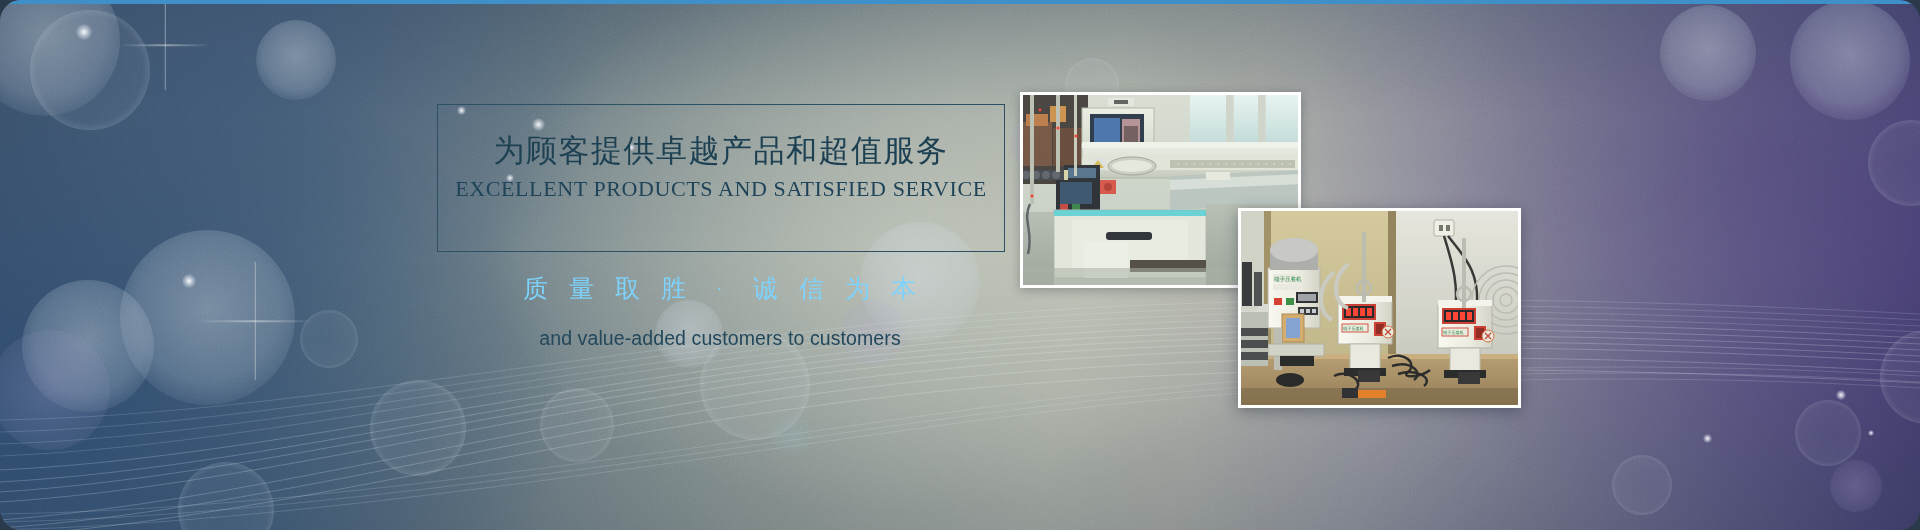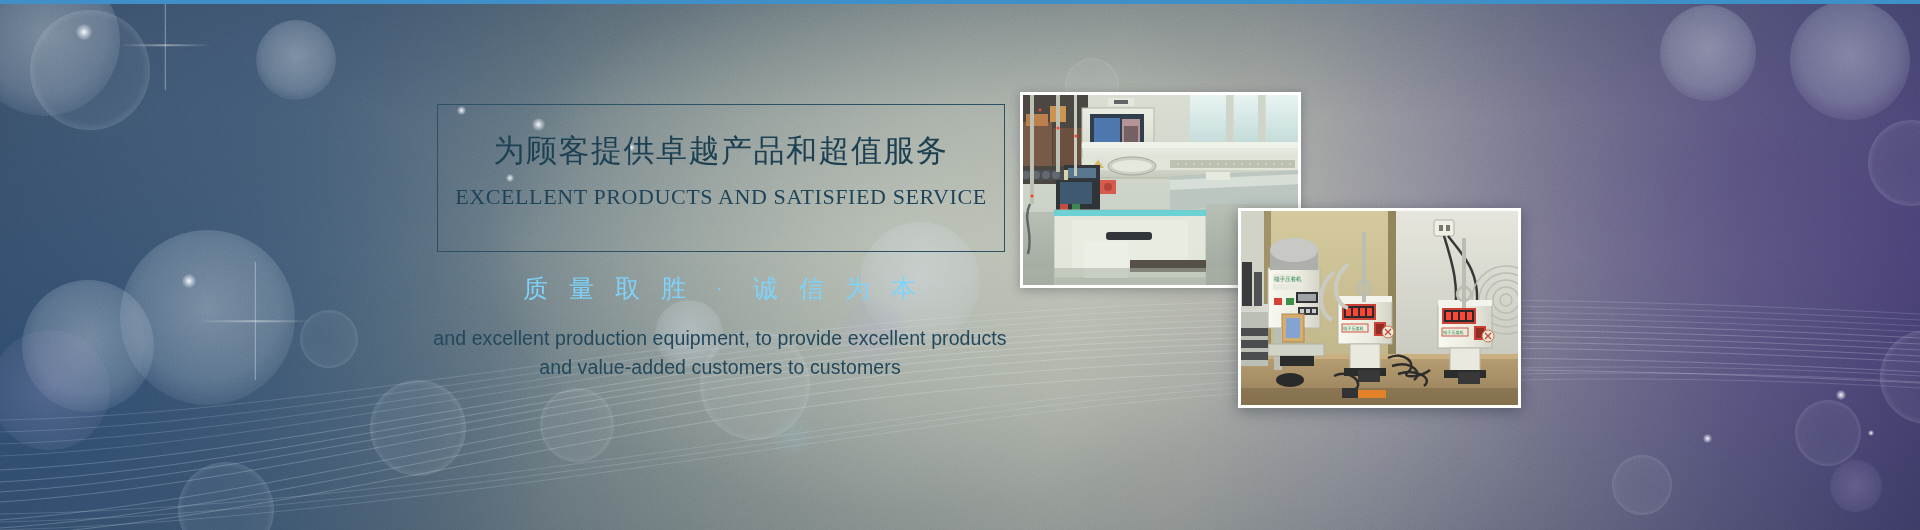--- a/index.html
+++ b/index.html
@@ -8,20 +8,21 @@
     background: #2b3a4a;
   }
   * { box-sizing: border-box; }
 
   #banner {
     position: relative;
     width: 1920px;
     height: 530px;
     overflow: hidden;
     font-family: "Liberation Sans", "DejaVu Sans", sans-serif;
+    border-radius: 21px;
   }
 
   
   .bg-base {
     position: absolute; inset: 0;
     background:
       linear-gradient(100deg,
         #3d5066 0%,
         #4a5f72 8%,
         #53697b 16%,
@@ -118,21 +119,21 @@
     width: 568px;
     text-align: center;
     font-size: 31px;
     letter-spacing: 1.5px;
     color: #1d4153;
     font-family: "Liberation Sans", "DejaVu Sans", sans-serif;
     white-space: nowrap;
   }
   .title-en {
     position: absolute;
-    left: 437px; top: 184px;
+    left: 437px; top: 176px;
     width: 568px;
     text-align: center;
     font-family: "Liberation Serif", "DejaVu Serif", serif;
     font-size: 22px;
     letter-spacing: 0.6px;
     color: #1f4459;
     white-space: nowrap;
   }
   .slogan {
     position: absolute;
@@ -263,21 +264,20 @@
 
   <div class="title-box"></div>
   <div class="title-cn">为顾客提供卓越产品和超值服务</div>
   <div class="title-en">EXCELLENT PRODUCTS AND SATISFIED SERVICE</div>
 
   <div class="slogan">
     <span class="ch">质</span><span class="ch">量</span><span class="ch">取</span><span class="ch">胜</span><span class="dot">·</span><span class="ch">诚</span><span class="ch">信</span><span class="ch">为</span><span class="ch">本</span>
   </div>
 
   <div class="para">
-    <div>and excellent production equipment, to provide excellent products</div>
     <div>and value-added customers to customers</div>
   </div>
 
   <div class="photo" id="photo-smt">
     <svg viewBox="0 0 281 196" preserveAspectRatio="none">
       <defs>
         <linearGradient id="wallA" x1="0" y1="0" x2="0" y2="1">
           <stop offset="0" stop-color="#d8dcd0"></stop>
             <stop offset="1" stop-color="#c3c8bc"></stop>
         </linearGradient>

